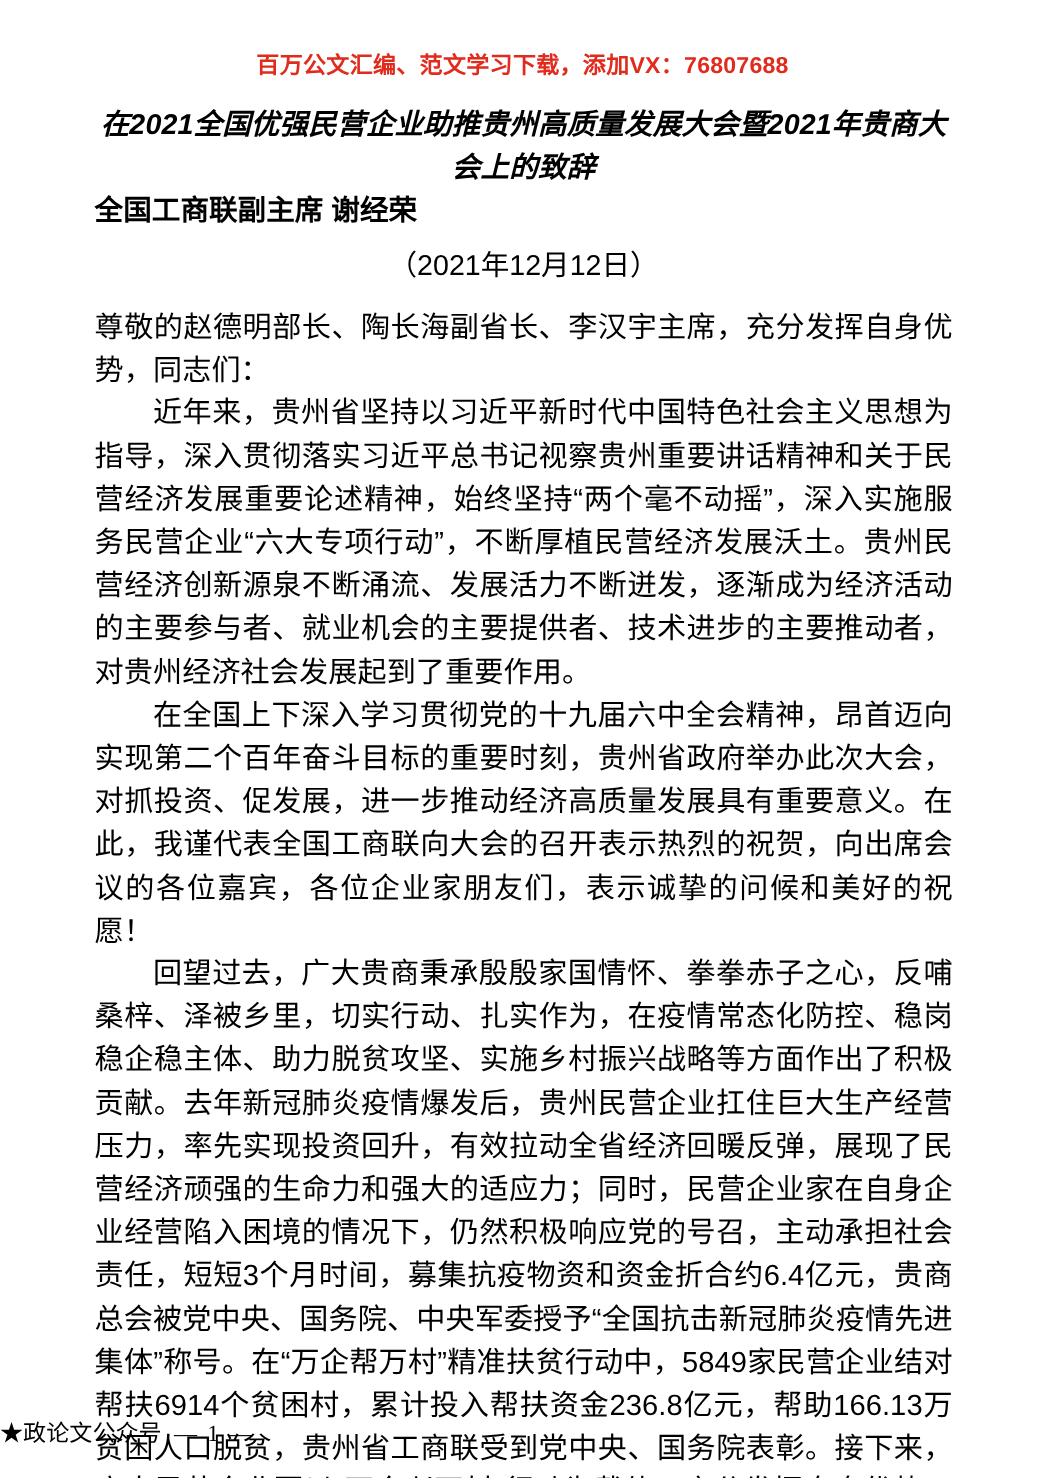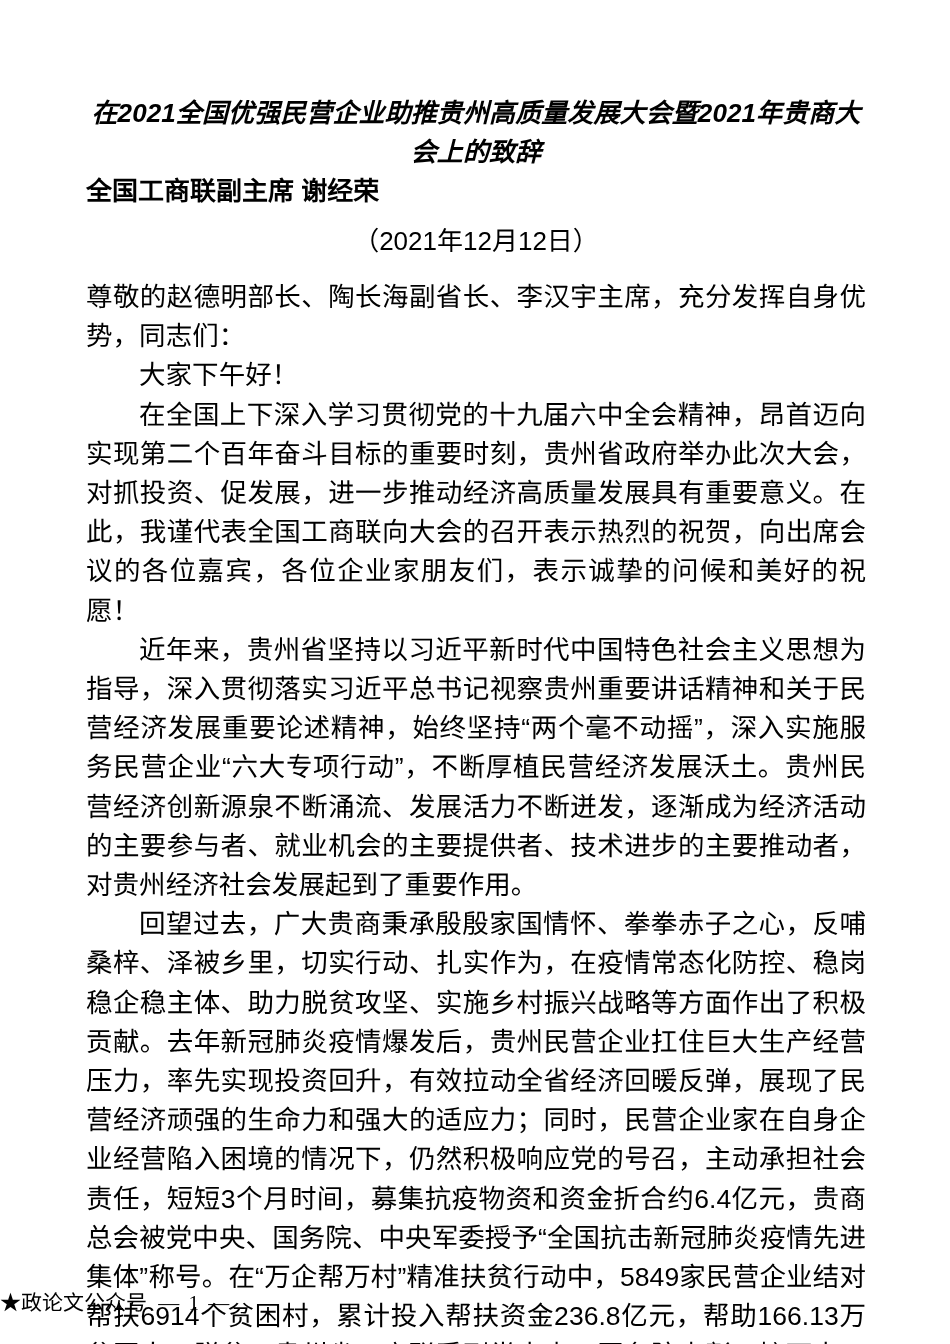--- a/index.html
+++ b/index.html
@@ -114,32 +114,32 @@
     font-family: "Liberation Serif", "DejaVu Serif", serif;
     margin-left: 6px;
     letter-spacing: 2px;
   }
 </style>
 </head>
 <body>
 
 <div class="page">
 
+  <div class="promo-banner">百万公文汇编、范文学习下载，添加VX：76807688</div>
 
   <div class="title-block">
     <h1 class="doc-title">在2021全国优强民营企业助推贵州高质量发展大会暨2021年贵商大会上的致辞</h1>
     <div class="doc-byline">全国工商联副主席  谢经荣</div>
     <div class="doc-date">（2021年12月12日）</div>
   </div>
 
   <div class="body-block">
     <p class="para">尊敬的赵德明部长、陶长海副省长、李汉宇主席，充分发挥自身优势，同志们：</p>
-    <p class="para indent">大家下午好！</p>
+    <p class="para indent">近年来，贵州省坚持以习近平新时代中国特色社会主义思想为指导，深入贯彻落实习近平总书记视察贵州重要讲话精神和关于民营经济发展重要论述精神，始终坚持“两个毫不动摇”，深入实施服务民营企业“六大专项行动”，不断厚植民营经济发展沃土。贵州民营经济创新源泉不断涌流、发展活力不断迸发，逐渐成为经济活动的主要参与者、就业机会的主要提供者、技术进步的主要推动者，对贵州经济社会发展起到了重要作用。</p>
     <p class="para indent">在全国上下深入学习贯彻党的十九届六中全会精神，昂首迈向实现第二个百年奋斗目标的重要时刻，贵州省政府举办此次大会，对抓投资、促发展，进一步推动经济高质量发展具有重要意义。在此，我谨代表全国工商联向大会的召开表示热烈的祝贺，向出席会议的各位嘉宾，各位企业家朋友们，表示诚挚的问候和美好的祝愿！</p>
-    <p class="para indent">近年来，贵州省坚持以习近平新时代中国特色社会主义思想为指导，深入贯彻落实习近平总书记视察贵州重要讲话精神和关于民营经济发展重要论述精神，始终坚持“两个毫不动摇”，深入实施服务民营企业“六大专项行动”，不断厚植民营经济发展沃土。贵州民营经济创新源泉不断涌流、发展活力不断迸发，逐渐成为经济活动的主要参与者、就业机会的主要提供者、技术进步的主要推动者，对贵州经济社会发展起到了重要作用。</p>
     <p class="para indent">回望过去，广大贵商秉承殷殷家国情怀、拳拳赤子之心，反哺桑梓、泽被乡里，切实行动、扎实作为，在疫情常态化防控、稳岗稳企稳主体、助力脱贫攻坚、实施乡村振兴战略等方面作出了积极贡献。去年新冠肺炎疫情爆发后，贵州民营企业扛住巨大生产经营压力，率先实现投资回升，有效拉动全省经济回暖反弹，展现了民营经济顽强的生命力和强大的适应力；同时，民营企业家在自身企业经营陷入困境的情况下，仍然积极响应党的号召，主动承担社会责任，短短3个月时间，募集抗疫物资和资金折合约6.4亿元，贵商总会被党中央、国务院、中央军委授予“全国抗击新冠肺炎疫情先进集体”称号。在“万企帮万村”精准扶贫行动中，5849家民营企业结对帮扶6914个贫困村，累计投入帮扶资金236.8亿元，帮助166.13万贫困人口脱贫，贵州省工商联受到党中央、国务院表彰。接下来，广大民营企业要以“万企兴万村”行动为载体，充分发挥自身优势，积极探索参与乡村振兴的新模式，为乡村发展注入新鲜</p>
   </div>
 
   <div class="footer">
     <span class="footer-mark">★政论文公众号</span>
     <span class="footer-pageno">— 1 —</span>
   </div>
 
 </div>
 

